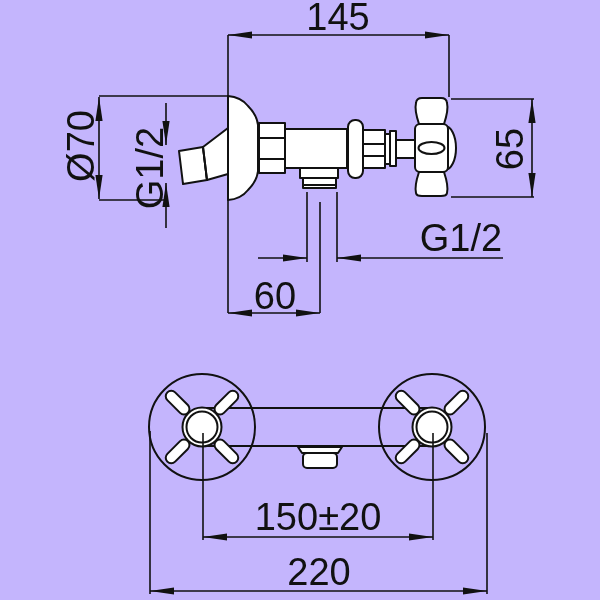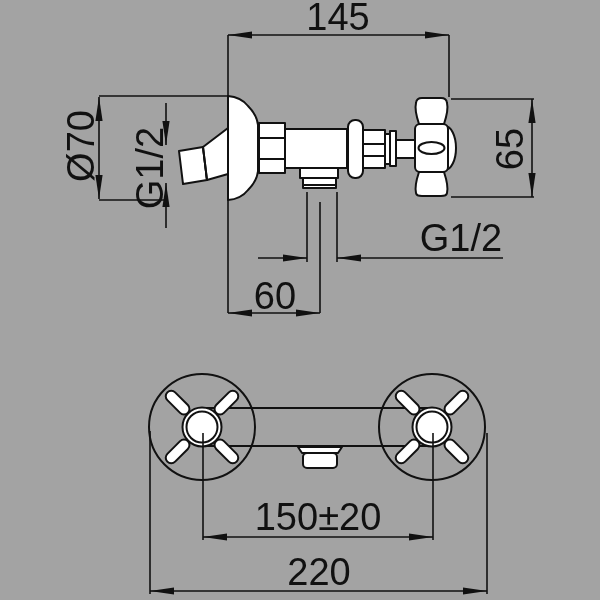--- a/index.html
+++ b/index.html
@@ -4,21 +4,21 @@
 <style>
   html, body {
     margin: 0;
     padding: 0;
     background: #ffffff;
   }
   .canvas {
     position: relative;
     width: 600px;
     height: 600px;
-    background: #a3a3a3;
+    background: #c4b5fd;
     overflow: hidden;
     font-family: "Liberation Sans", sans-serif;
   }
   svg { display: block; }
   svg text {
     font-family: "Liberation Sans", sans-serif;
     fill: #111111;
   }
   .dim-text { font-size: 38px; }
   .obj { stroke: #111111; stroke-width: 2; fill: none; stroke-linejoin: round; }

